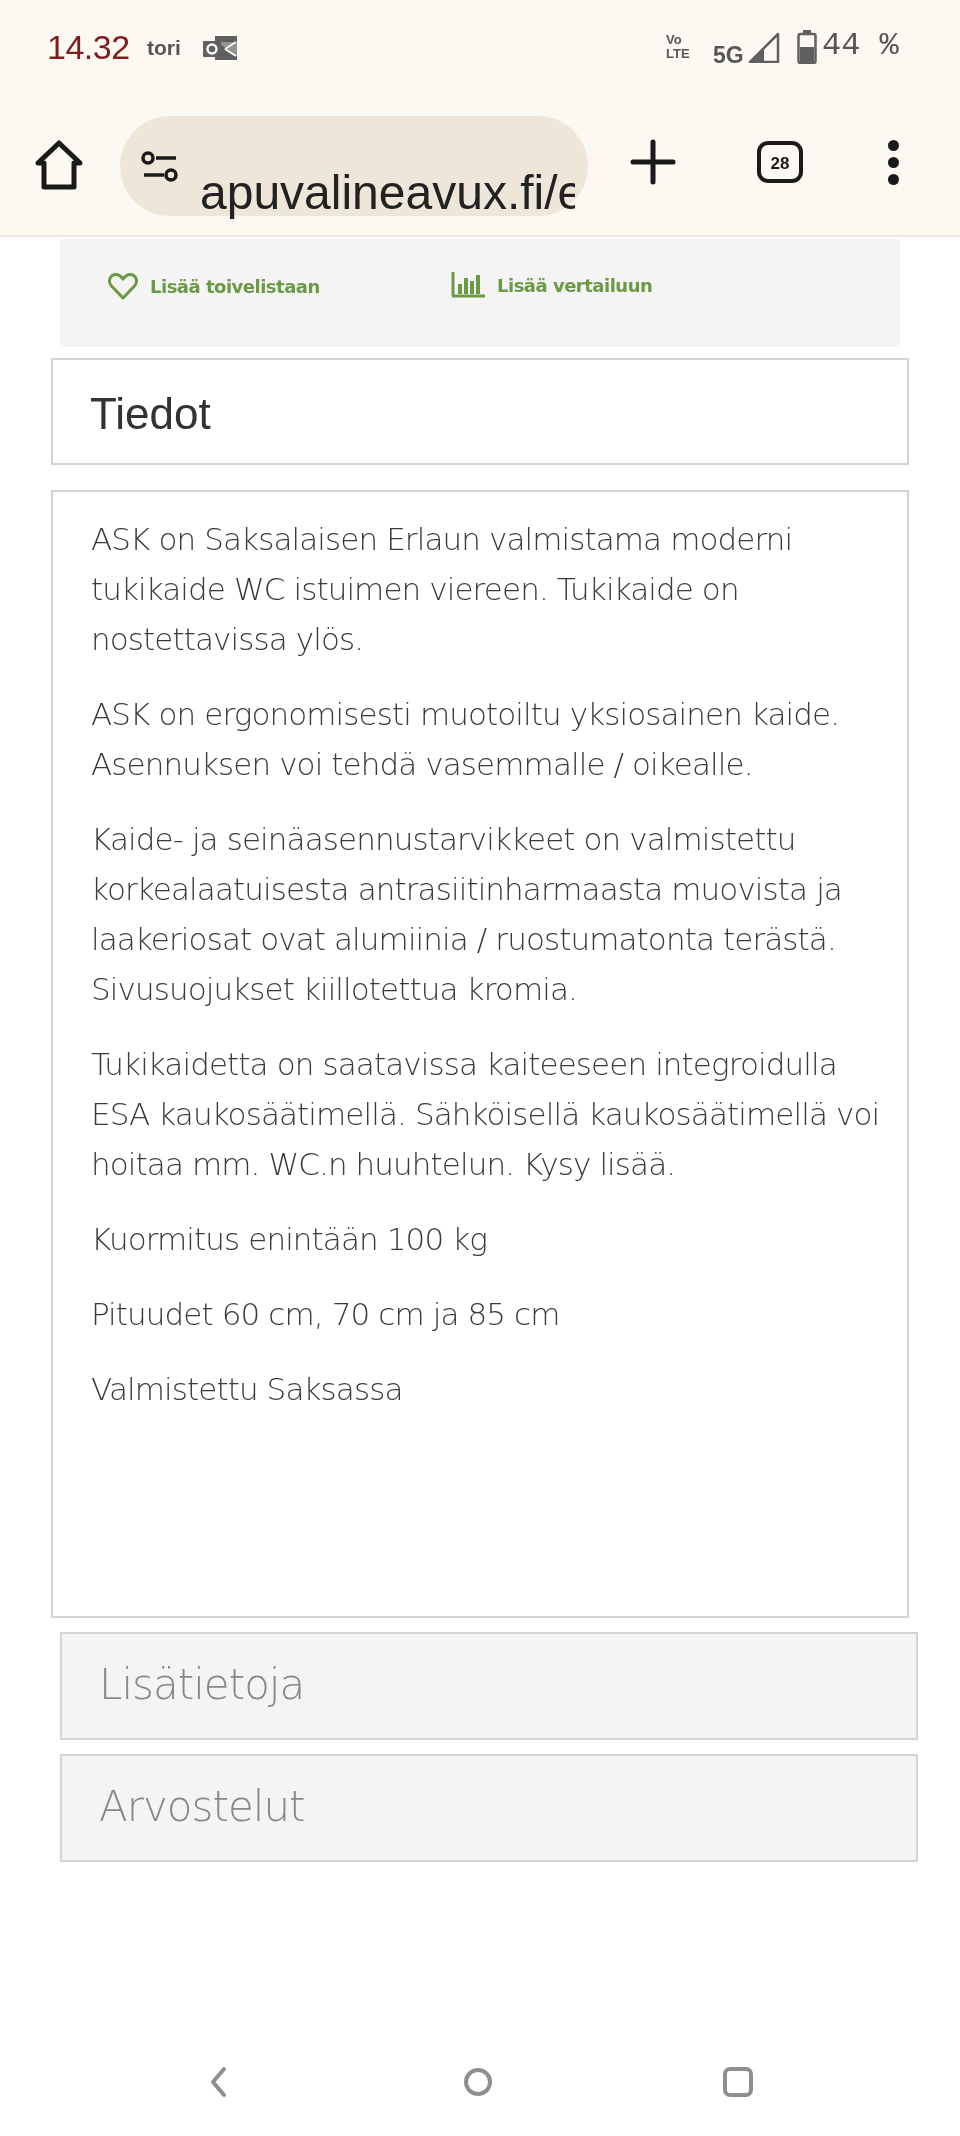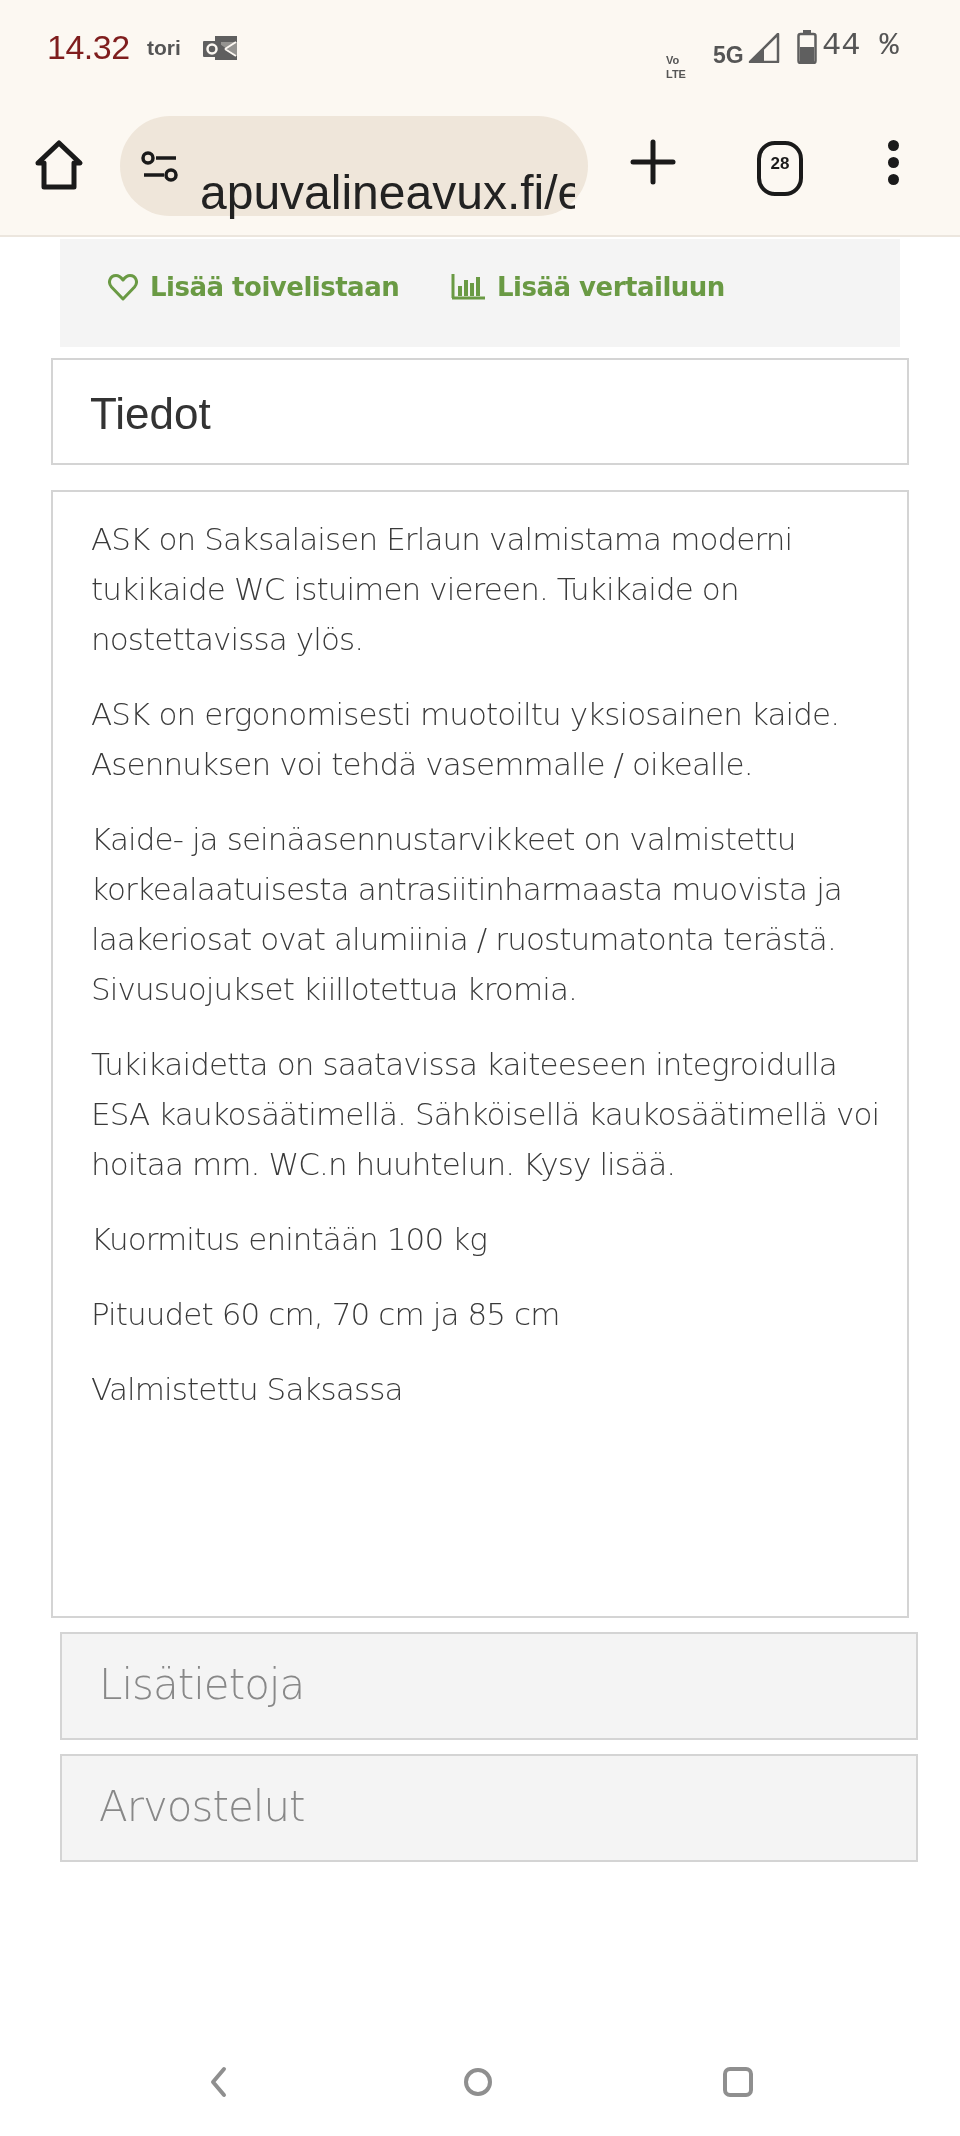--- a/index.html
+++ b/index.html
@@ -4,40 +4,40 @@
 <style>
   * { box-sizing: border-box; margin: 0; padding: 0; }
   html, body { width: 960px; height: 2136px; background: #ffffff; overflow: hidden; }
   body { font-family: "Liberation Sans", "DejaVu Sans", sans-serif; position: relative; }
 
   
   .statusbar { position: absolute; left: 0; top: 0; width: 960px; height: 95px; background: #fcf8f2; }
   .sb-time { position: absolute; left: 47px; top: 28px; font-size: 34px; color: #7f1d1d; letter-spacing: -0.5px; }
   .sb-tori { position: absolute; left: 147px; top: 36px; font-size: 21px; font-weight: bold; color: #555; }
   .sb-mail { position: absolute; left: 203px; top: 34px; width: 36px; height: 28px; }
-  .sb-volte { position: absolute; left: 666px; top: 33px; font-size: 11px; font-weight: bold; color: #555; line-height: 14px; margin-top: 20px; }
+  .sb-volte { position: absolute; left: 666px; top: 33px; font-size: 13px; font-weight: bold; color: #555; line-height: 14px; }
   .sb-5g { position: absolute; left: 713px; top: 42px; font-size: 23px; font-weight: bold; color: #555; }
   .sb-signal { position: absolute; left: 748px; top: 33px; width: 32px; height: 30px; }
   .sb-battery { position: absolute; left: 797px; top: 30px; width: 20px; height: 34px; }
   .sb-pct { position: absolute; left: 822px; top: 27px; font-size: 32px; color: #555; font-family: Liberation Mono, monospace; }
 
   
   .toolbar { position: absolute; left: 0; top: 95px; width: 960px; height: 142px; background: #fcf8f2; border-bottom: 2px solid #ece6de; }
   .tb-home { position: absolute; left: 34px; top: 44px; width: 50px; height: 52px; }
   .urlbar { position: absolute; left: 120px; top: 21px; width: 468px; height: 100px; background: #efe6da; border-radius: 50px; }
   .url-tune { position: absolute; left: 20px; top: 34px; width: 40px; height: 34px; }
   .url-text { position: absolute; left: 80px; top: 27px; font-size: 48px; color: #222; white-space: nowrap; overflow: hidden; width: 375px; margin-top: 22px; }
   .tb-plus { position: absolute; left: 630px; top: 44px; width: 46px; height: 46px; }
-  .tb-tabs { position: absolute; left: 757px; top: 46px; width: 46px; height: 55px; border: 4px solid #1a1a1a; border-radius: 18px; font-size: 17px; font-weight: bold; text-align: center; line-height: 38px; color: #1a1a1a; }
+  .tb-tabs { position: absolute; left: 757px; top: 46px; width: 46px; height: 42px; border: 4px solid #1a1a1a; border-radius: 11px; font-size: 17px; font-weight: bold; text-align: center; line-height: 38px; color: #1a1a1a; }
   .tb-menu { position: absolute; left: 886px; top: 45px; width: 14px; height: 46px; }
   .tb-menu span { display: block; width: 11px; height: 11px; border-radius: 50%; background: #1a1a1a; margin: 0 auto 6px; }
 
   
   .actions { position: absolute; left: 60px; top: 239px; width: 840px; height: 108px; background: #f4f4f4; }
-  .action-link { position: absolute; top: 33px; display: flex; align-items: center; color: #6a9a44; font-weight: bold; font-size: 26px; font-family: "DejaVu Sans", sans-serif; letter-spacing: -0.5px; cursor: pointer; }
+  .action-link { position: absolute; top: 33px; display: flex; align-items: center; color: #6a9a44; font-weight: bold; font-size: 18px; font-family: "DejaVu Sans", sans-serif; letter-spacing: -0.5px; cursor: pointer; }
   .action-link svg { margin-right: 12px; }
   .act-wish { left: 48px; }
   .act-compare { left: 380px; padding-left: 11px; }
 
   .tab-panel { position: absolute; left: 51px; width: 858px; border: 2px solid #d4d4d4; }
   .tab-head { top: 358px; height: 107px; background: #ffffff; }
   .tab-head .tab-title { position: absolute; left: 37px; top: 29px; font-size: 44px; color: #333; }
 
   .content-panel { top: 490px; height: 1128px; background: #ffffff; }
   .content-panel .body { position: absolute; left: 38px; top: 22px; width: 790px; font-family: "DejaVu Sans", sans-serif; font-size: 31px; line-height: 50px; color: #3a3a3a; font-weight: 300; letter-spacing: -0.9px; }

